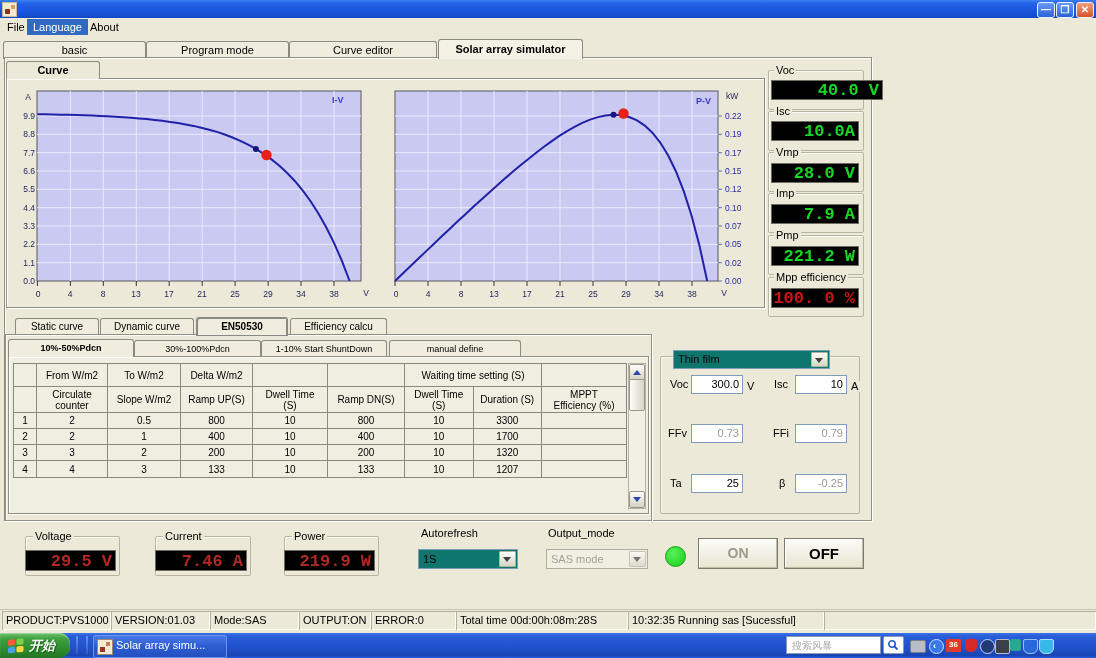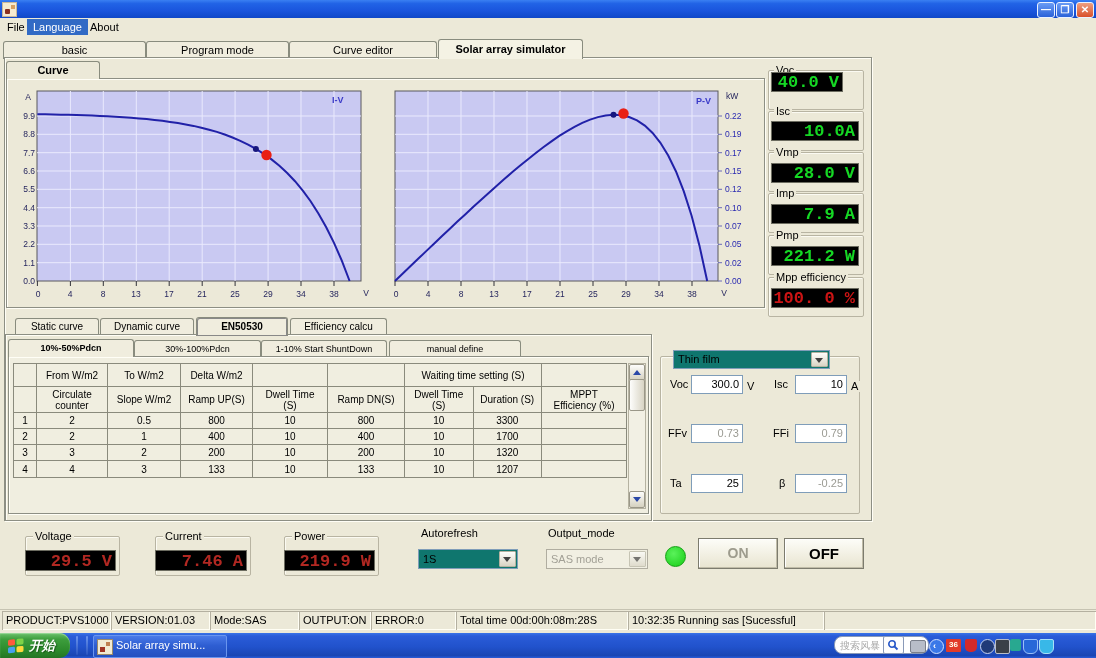--- a/index.html
+++ b/index.html
@@ -232,21 +232,21 @@
       <line x1="718" y1="244.3" x2="722" y2="244.3"></line>
     <line x1="718" y1="262.7" x2="722" y2="262.7"></line>
       <line x1="718" y1="281" x2="722" y2="281"></line>
   </g>
   <text x="696" y="104" font-size="9" fill="#3a3ac8" font-family="Liberation Sans" font-weight="bold">P-V</text>
 </svg>
 
 <div id="displays" class="abs" style="left:0;top:0;">
   <div class="gbox abs" style="left:768px;top:70px;width:94px;height:38px;"></div>
   <div class="glabel abs" style="left:774px;top:65px;">Voc</div>
-  <div class="led abs" style="left:771px;top:72px;width:72px;height:20px;font-size:17px;line-height:20px;">40.0 V</div>
+  <div class="led abs" style="left:771px;top:80px;width:112px;height:20px;font-size:17px;line-height:20px;">40.0 V</div>
 
   <div class="gbox abs" style="left:768px;top:111px;width:94px;height:38px;"></div>
   <div class="glabel abs" style="left:774px;top:106px;">Isc</div>
   <div class="led abs" style="left:771px;top:121px;width:88px;height:20px;font-size:17px;line-height:20px;">10.0A</div>
 
   <div class="gbox abs" style="left:768px;top:152px;width:94px;height:38px;"></div>
   <div class="glabel abs" style="left:774px;top:147px;">Vmp</div>
   <div class="led abs" style="left:771px;top:163px;width:88px;height:20px;font-size:17px;line-height:20px;">28.0 V</div>
 
   <div class="gbox abs" style="left:768px;top:193px;width:94px;height:38px;"></div>
@@ -450,21 +450,21 @@
 
   <div class="abs" style="left:93px;top:2px;width:132px;height:21px;border-radius:2px;
       background:linear-gradient(#4a7ae8,#2e5ed2 45%,#2450c0);border:1px solid #6a95ee;">
     <span class="abs" style="left:3px;top:3px;width:14px;height:14px;background:#f2ead2;border:1px solid #9a8a6a;">
         <span class="abs" style="left:2px;top:7px;width:5px;height:5px;background:#a03424;"></span>
         <span class="abs" style="left:8px;top:2px;width:4px;height:4px;background:#c08050;"></span>
       </span>
     <span class="abs" style="left:22px;top:3px;color:#fff;font-size:11px;">Solar array simu...</span>
   </div>
 
-  <div class="abs" style="left:834px;top:3px;width:93px;height:16px;background:#fff;border:1px solid #8a9ab8;border-radius:8px;">
+  <div class="abs" style="left:786px;top:3px;width:93px;height:16px;background:#fff;border:1px solid #8a9ab8;border-radius:0;">
     <span class="abs" style="left:5px;top:2px;font-size:10px;color:#a8a8a8;">搜索风暴</span>
   </div>
   <div class="abs" style="left:883px;top:3px;width:19px;height:16px;background:#fdfdfd;border:1px solid #8a9ab8;border-radius:2px;">
     <svg class="abs" style="left:3px;top:2px;" width="12" height="12">
       <circle cx="5" cy="5" r="3.2" fill="none" stroke="#2858c8" stroke-width="1.6"></circle>
       <line x1="7.5" y1="7.5" x2="10.5" y2="10.5" stroke="#2858c8" stroke-width="1.8"></line>
     </svg>
   </div>
 
   <div class="abs" style="left:910px;top:7px;width:14px;height:11px;background:#b8bdc8;border-radius:2px;border:1px solid #7a7f8a;"></div>

